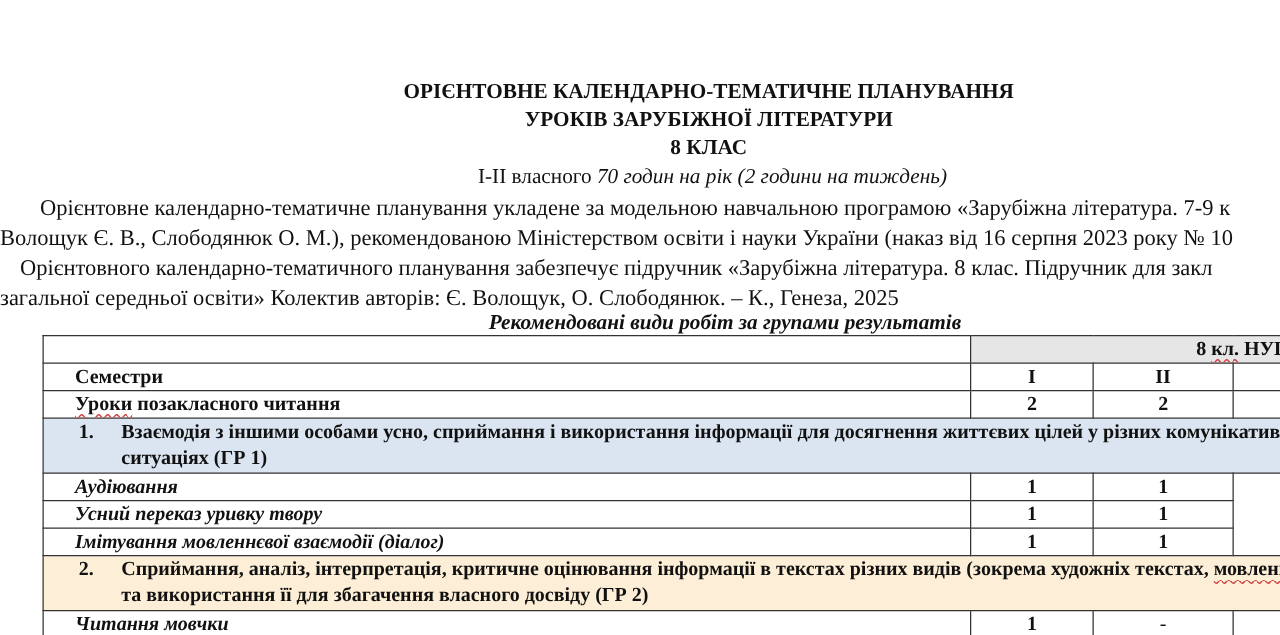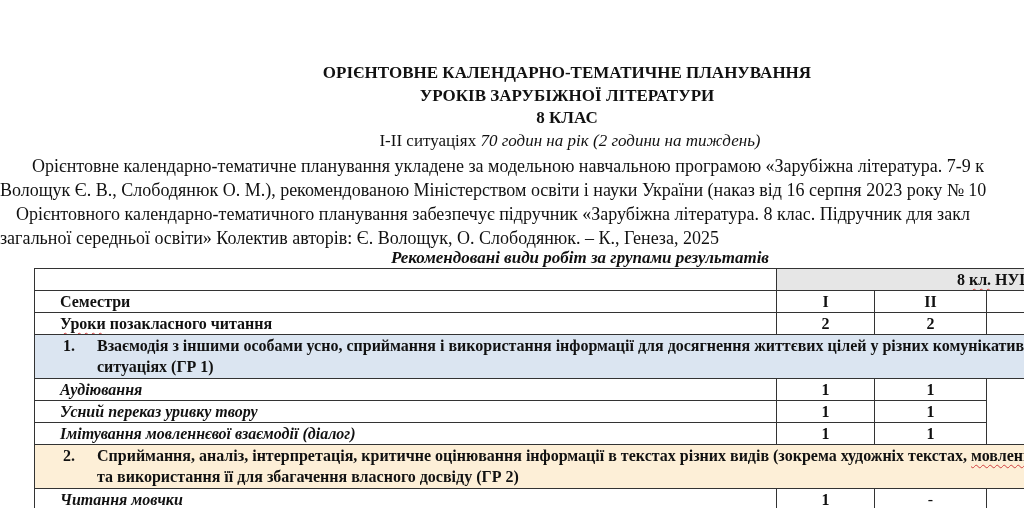--- a/index.html
+++ b/index.html
@@ -49,21 +49,21 @@
   .secnum { width:34px; flex:none; }
   .sectext { width:970px; }
   .squig { text-decoration:underline wavy #d04040; text-decoration-thickness:1px; text-underline-offset:3px; }
 </style>
 </head>
 <body>
 
 <div class="title t1">ОРІЄНТОВНЕ КАЛЕНДАРНО-ТЕМАТИЧНЕ ПЛАНУВАННЯ</div>
 <div class="title t2">УРОКІВ ЗАРУБІЖНОЇ ЛІТЕРАТУРИ</div>
 <div class="title t3">8 КЛАС</div>
-<div class="semesters"><span>І-ІІ ситуаціях </span><i>70 годин на рік (2 години на тиждень)</i></div>
+<div class="semesters"><span>І-ІІ власного </span><i>70 годин на рік (2 години на тиждень)</i></div>
 
 <div class="para p1">Орієнтовне календарно-тематичне планування укладене за модельною навчальною програмою «Зарубіжна література. 7-9 к</div>
 <div class="para p2">Волощук Є. В., Слободянюк О. М.), рекомендованою Міністерством освіти і науки України (наказ від 16 серпня 2023 року № 10</div>
 <div class="para p3">Орієнтовного календарно-тематичного планування забезпечує підручник «Зарубіжна література. 8 клас. Підручник для закл</div>
 <div class="para p4">загальної середньої освіти» Колектив авторів: Є. Волощук, О. Слободянюк. – К., Генеза, 2025</div>
 
 <div class="subtitle">Рекомендовані види робіт за групами результатів</div>
 
 <table>
   <colgroup>

